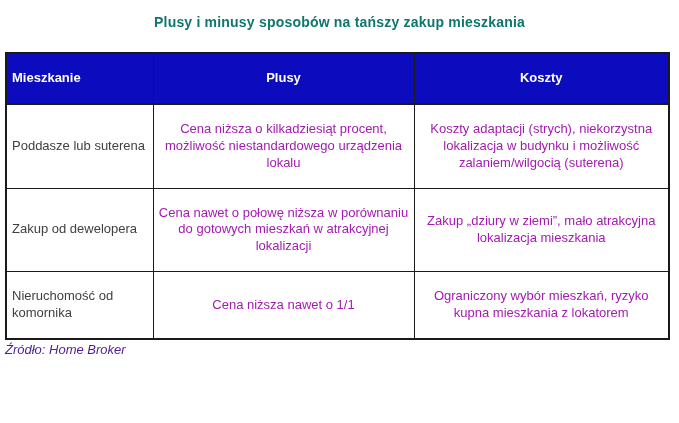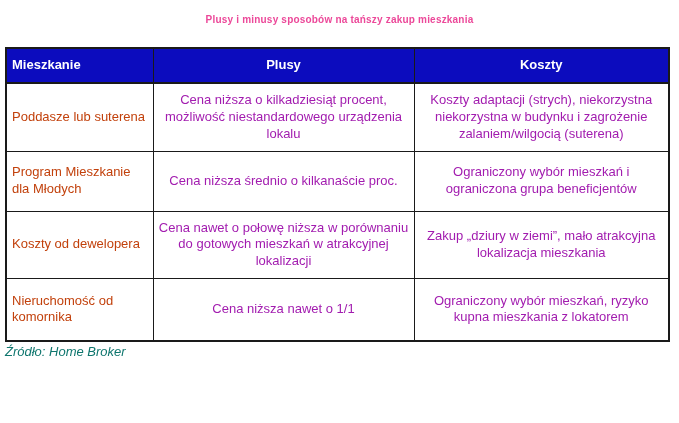--- a/index.html
+++ b/index.html
@@ -10,71 +10,71 @@
   body {
     width: 679px;
     height: 423px;
     font-family: "Liberation Sans", "DejaVu Sans", sans-serif;
     color: #222222;
     overflow: hidden;
   }
   .page-title {
     margin-top: 14px;
     text-align: center;
-    font-size: 10px;
+    font-size: 14px;
     font-weight: bold;
-    color: #ec4899;
+    color: #0f766e;
     letter-spacing: 0.2px;
   }
   table.procon {
     border-collapse: collapse;
     table-layout: fixed;
     margin: 22px 0 0 5px;
     width: 663px;
     border: 2px solid #1a1a1a;
   }
   table.procon col.c1 { width: 147px; }
   table.procon col.c2 { width: 261px; }
   table.procon col.c3 { width: 255px; }
   table.procon th, table.procon td {
     border: 1px solid #1a1a1a;
     font-size: 13px;
     line-height: 1.3;
-    padding: 8px 5px;
+    padding: 16px 5px;
     vertical-align: middle;
     word-wrap: break-word;
   }
   table.procon thead tr { height: 30px; }
   table.procon thead th {
     background: #0c0cbe;
     color: #ffffff;
     font-weight: bold;
     border-bottom: 2px solid #1a1a1a;
   }
   th.head-left { text-align: left; padding-left: 4px; }
   th.head-center { text-align: center; margin-left: 17px; }
   td.cat-cell {
     text-align: left;
     padding-left: 4px;
-    color: #c2410c;
+    color: #404040;
   }
   td.plus-cell, td.minus-cell {
     text-align: center;
     color: #a21caf;
   }
   tbody tr:nth-child(1) { height: 63px; }
   tbody tr:nth-child(2) { height: 60px; }
   tbody tr:nth-child(3) { height: 63px; }
   tbody tr:nth-child(4) { height: 62px; }
   tbody tr:nth-child(5) { height: 48px; margin-left: 17px; }
   .source-note {
     margin: 2px 0 0 5px;
     font-size: 13px;
     font-style: italic;
-    color: #0f766e;
+    color: #4c1d95;
   }
 </style>
 </head>
 <body>
 
 <div class="page-title">Plusy i minusy sposobów na tańszy zakup mieszkania</div>
 
 <table class="procon">
   <colgroup>
     <col class="c1">
@@ -85,29 +85,24 @@
     <tr>
       <th class="head-left">Mieszkanie</th>
       <th class="head-center">Plusy</th>
       <th class="head-center">Koszty</th>
     </tr>
   </thead>
   <tbody>
     <tr>
       <td class="cat-cell">Poddasze lub suterena</td>
       <td class="plus-cell">Cena niższa o kilkadziesiąt procent, możliwość niestandardowego urządzenia lokalu</td>
-      <td class="minus-cell">Koszty adaptacji (strych), niekorzystna niekorzystna w budynku i zagrożenie zalaniem/wilgocią (suterena)</td>
+      <td class="minus-cell">Koszty adaptacji (strych), niekorzystna lokalizacja w budynku i możliwość zalaniem/wilgocią (suterena)</td>
     </tr>
     <tr>
-      <td class="cat-cell">Program Mieszkanie dla Młodych</td>
-      <td class="plus-cell">Cena niższa średnio o kilkanaście proc.</td>
-      <td class="minus-cell">Ograniczony wybór mieszkań i ograniczona grupa beneficjentów</td>
-    </tr>
-    <tr>
-      <td class="cat-cell">Koszty od dewelopera</td>
+      <td class="cat-cell">Zakup od dewelopera</td>
       <td class="plus-cell">Cena nawet o połowę niższa w porównaniu do gotowych mieszkań w atrakcyjnej lokalizacji</td>
       <td class="minus-cell">Zakup „dziury w ziemi”, mało atrakcyjna lokalizacja mieszkania</td>
     </tr>
     <tr>
       <td class="cat-cell">Nieruchomość od komornika</td>
       <td class="plus-cell">Cena niższa nawet o 1/1</td>
       <td class="minus-cell">Ograniczony wybór mieszkań, ryzyko kupna mieszkania z lokatorem</td>
     </tr>
   </tbody>
 </table>

